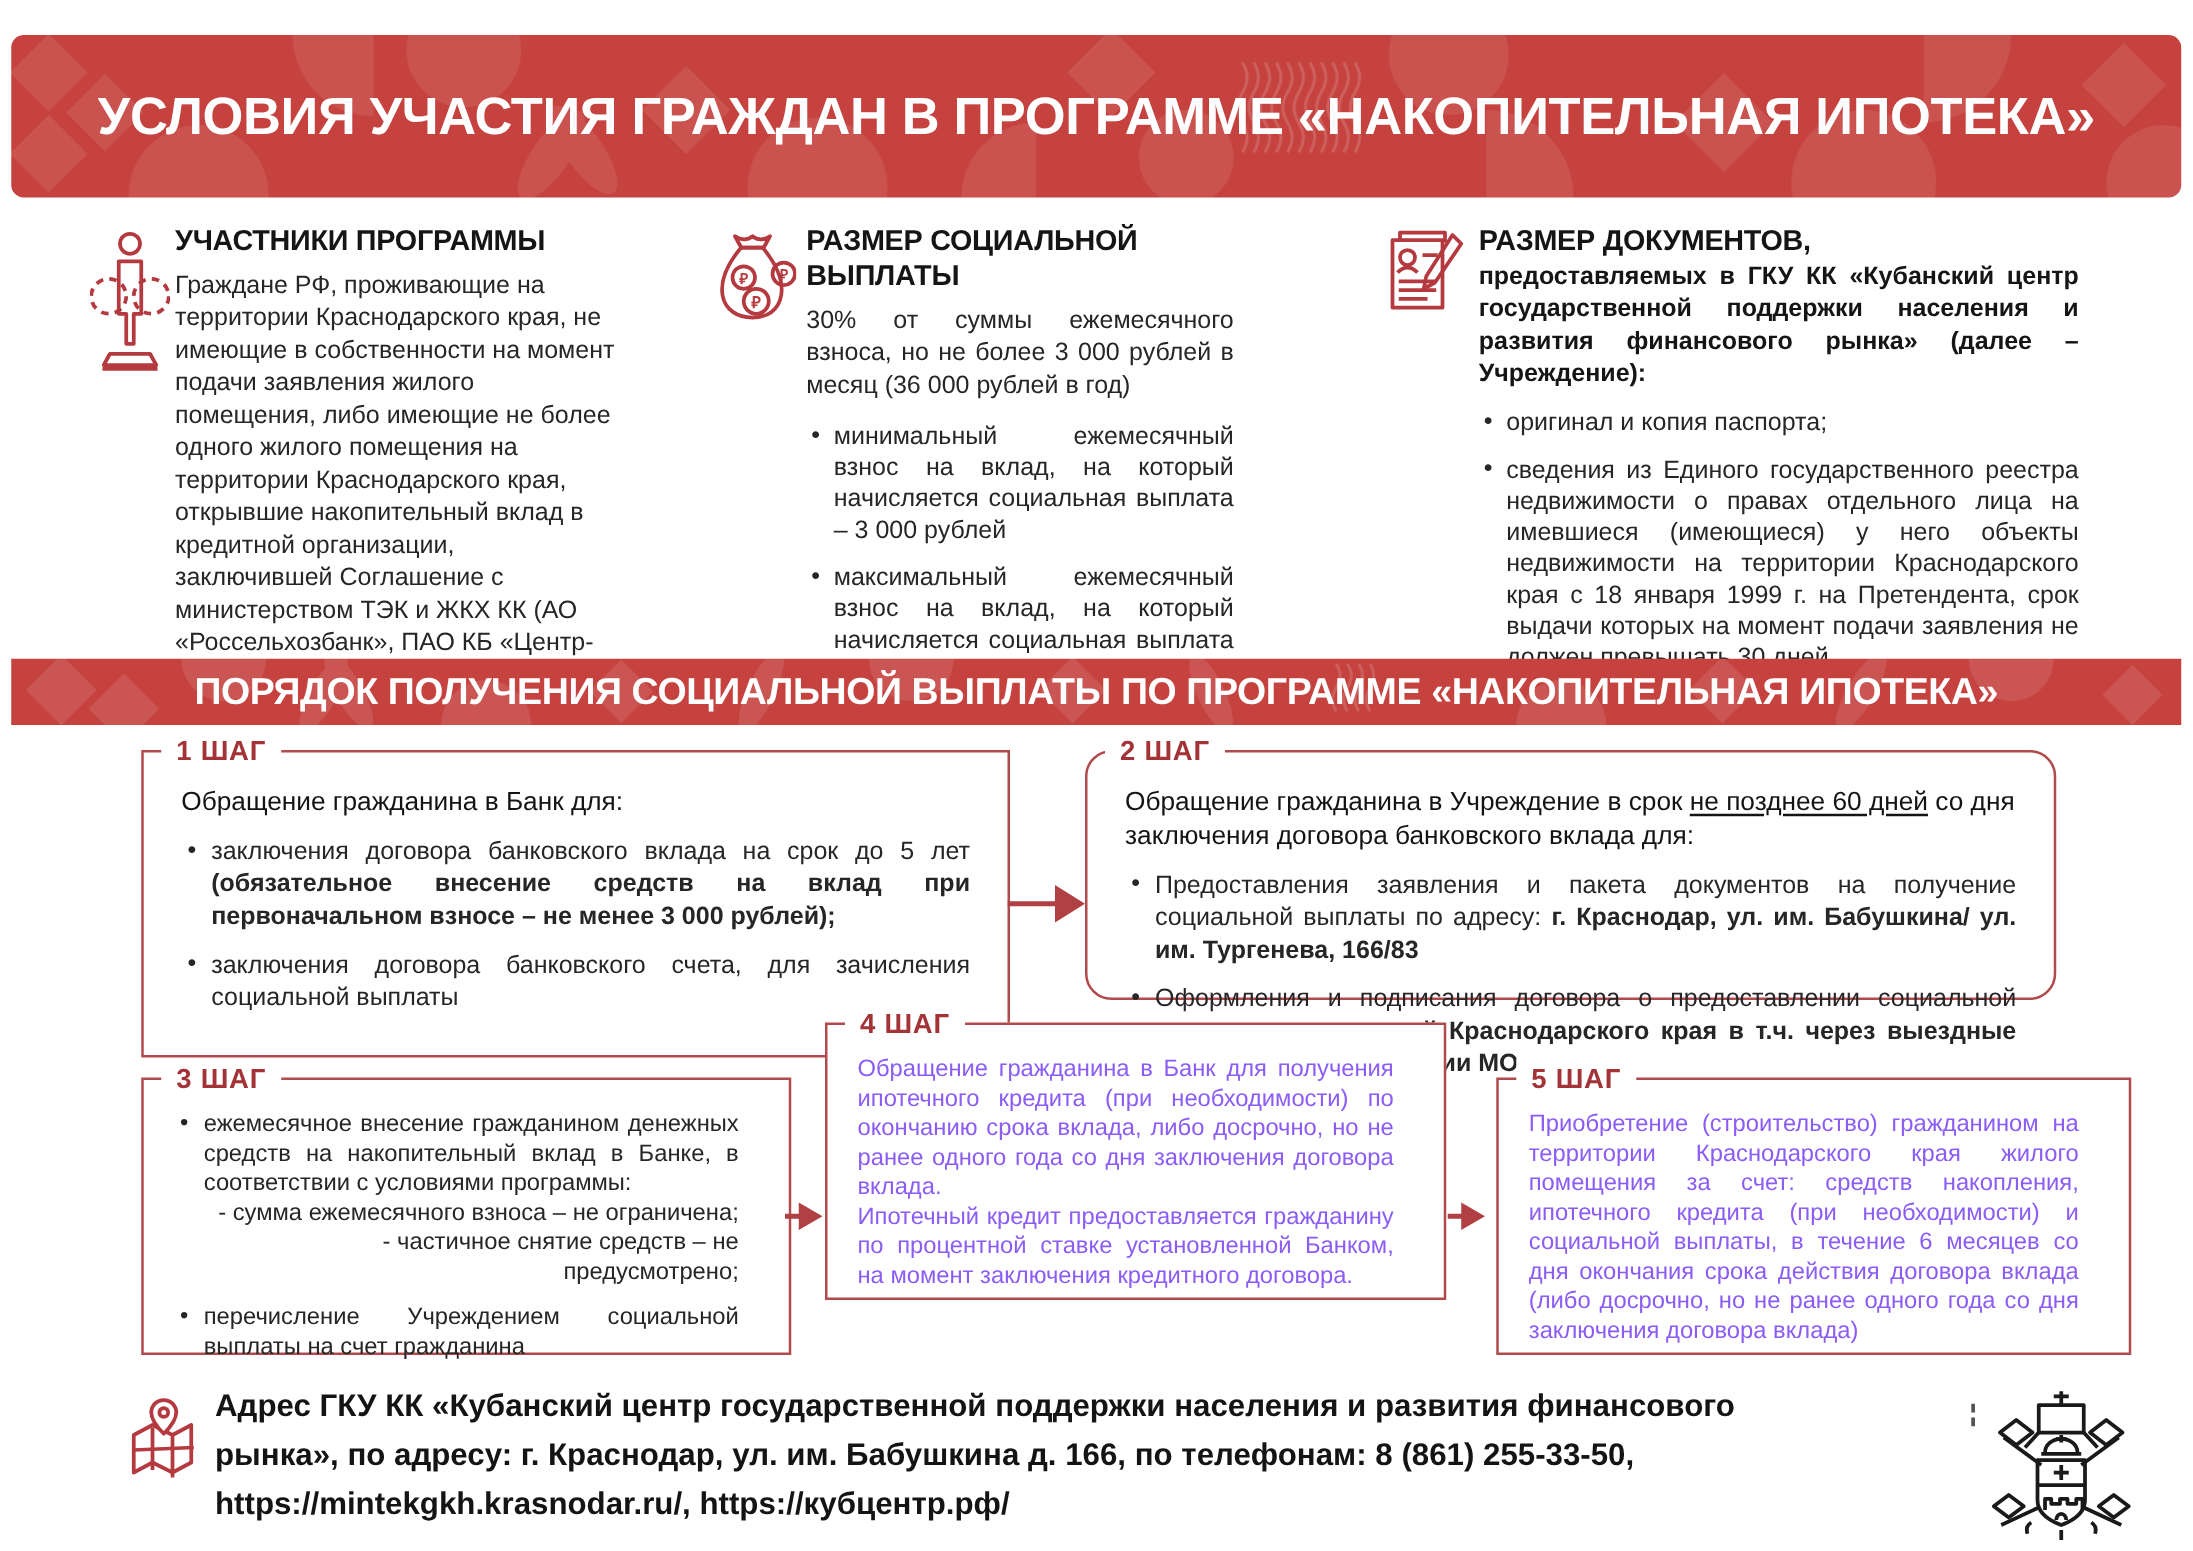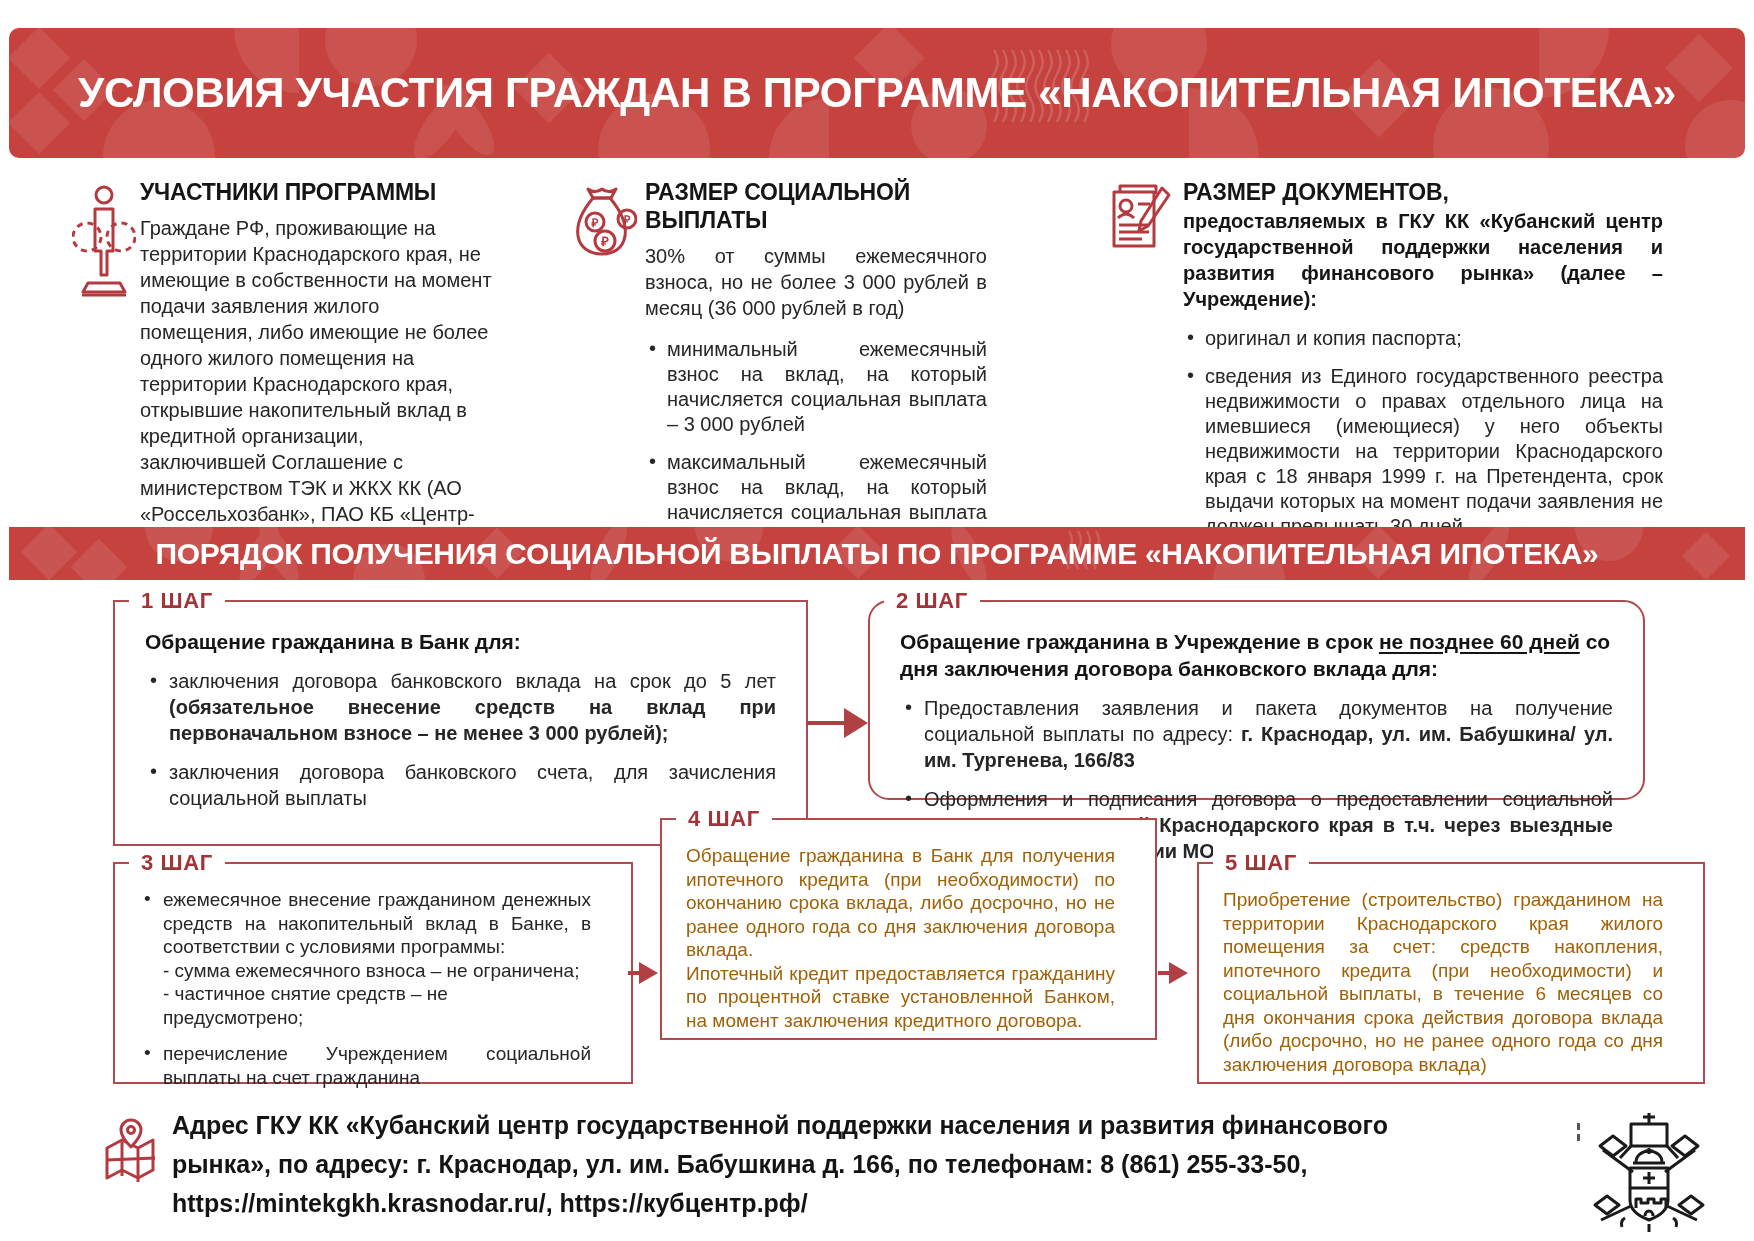--- a/index.html
+++ b/index.html
@@ -29,30 +29,30 @@
   .serif { font-family:"Liberation Serif", serif; font-size:19px; }
   .intro { margin-bottom:16px; }
   ul.bullets { list-style:none; }
   ul.bullets li { position:relative; padding-left:22px; margin-bottom:13px; font-size:20px; line-height:25px; }
   ul.bullets li::before { content:"\2022"; position:absolute; left:4px; top:-1px; color:#262626; }
 
   
   .step-box { position:absolute; border:2.5px solid #b14a4c; background:#fff; }
   .step-label { position:absolute; top:-17px; left:14px; background:#ffffff; padding:0 12px; font-size:22px; font-weight:700; color:#a43338; letter-spacing:0.6px; line-height:32px; white-space:nowrap; }
   .step-content { padding:26px 30px 0 30px; color:#262626; }
-  .step-heading { font-size:21px; line-height:27px; font-weight:700; color:#141414; }
+  .step-heading { font-size:21px; line-height:27px; font-weight:400; color:#141414; }
   .u { text-decoration:underline; text-decoration-thickness:2px; text-underline-offset:3px; }
   ul.step-bullets { list-style:none; margin-top:13px; }
   ul.step-bullets li { position:relative; padding-left:24px; margin-bottom:13px; font-size:20px; line-height:26px; text-align:justify; }
   ul.step-bullets li::before { content:"\2022"; position:absolute; left:5px; top:-1px; }
   .row2 .step-content { padding:24px 40px 0 24px; }
   .row2 ul.step-bullets { margin-top:0; }
   .row2 ul.step-bullets li, .row2 p.step-para { font-size:19px; line-height:23.5px; }
-  .subline { text-align:left; }
-  p.step-para { text-align:justify; color:#a16207; }
+  .subline { text-align:right; }
+  p.step-para { text-align:justify; color:#8b5cf6; }
   .arrow { position:absolute; }
 
   
   .footer-text { position:absolute; left:172px; top:1106px; font-size:25px; font-weight:700; color:#141414; line-height:39px; }
   .footer-text div { white-space:nowrap; }
   .emblem-dashes { position:absolute; left:1577px; top:1123px; width:3px; }
   .emblem-dashes span { display:block; width:2.5px; height:7px; background:#555; margin-bottom:4px; }
 </style>
 </head>
 <body>

